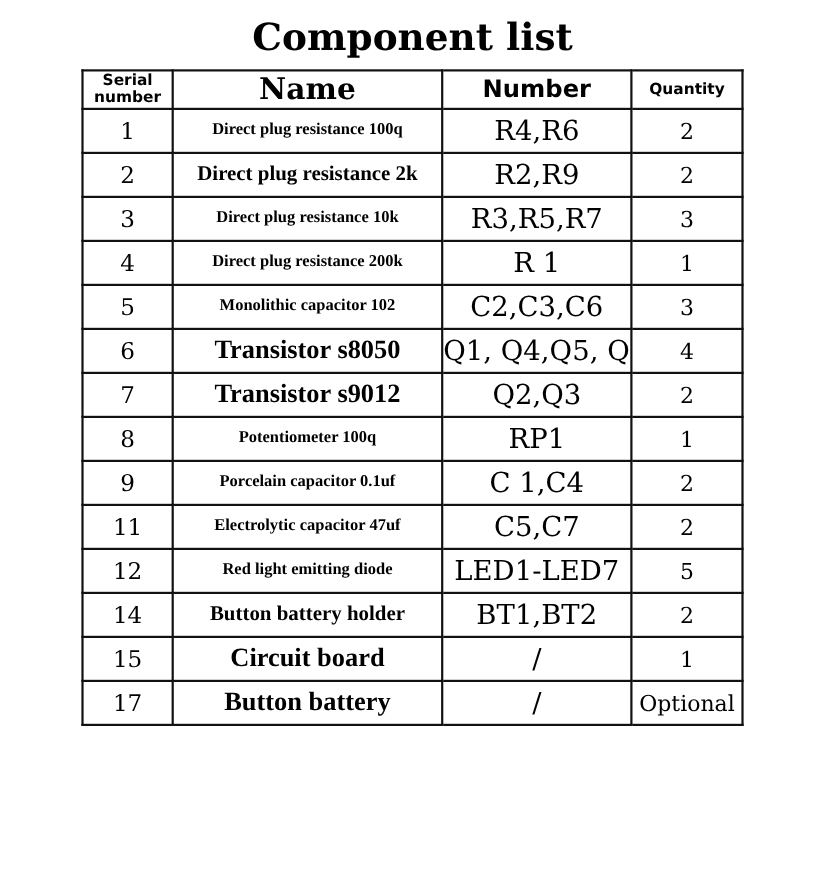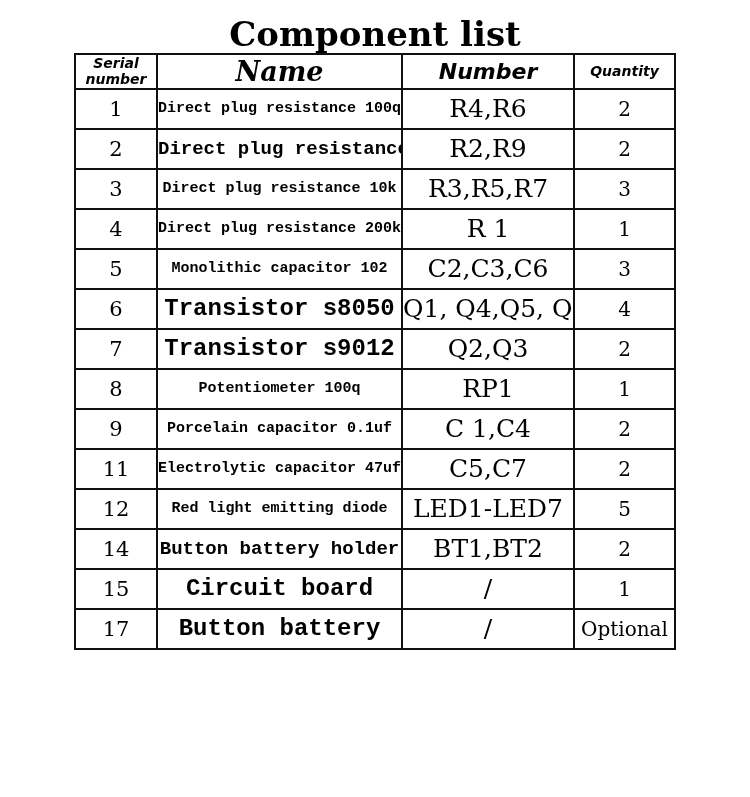--- a/index.html
+++ b/index.html
@@ -20,20 +20,21 @@
     height: 797px;
     box-sizing: border-box;
   }
   .doc-title {
     text-align: center;
     font-family: "DejaVu Serif", serif;
     font-weight: bold;
     font-size: 34px;
     letter-spacing: 0px;
     padding-top: 16px;
+    padding-bottom: 10px;
     line-height: 1.1;
   }
   table.component-table {
     width: 600px;
     margin: 0 auto;
     border-collapse: collapse;
     table-layout: fixed;
   }
   table.component-table td,
   table.component-table th {
@@ -43,21 +44,21 @@
     padding: 0;
     overflow: hidden;
     white-space: nowrap;
   }
   col.c-serial  { width: 82px; }
   col.c-name    { width: 245px; }
   col.c-number  { width: 172px; }
   col.c-qty     { width: 101px; }
 
   
-  thead tr { height: 32px; font-style: italic; }
+  thead tr { height: 32px; }
   th.h-serial {
     font-size: 14px;
     font-weight: bold;
     font-family: "DejaVu Sans", sans-serif;
     line-height: 1.15;
   }
   th.h-name {
     font-size: 27px;
     font-weight: bold;
     font-family: "DejaVu Serif", serif;
@@ -75,21 +76,21 @@
   }
 
   tbody tr { height: 40px; }
 
   td.serial {
     font-size: 21px;
     font-family: "DejaVu Serif", serif;
   }
   td.name {
     font-weight: bold;
-    font-family: Liberation Mono, monospace;
+    font-family: Liberation Serif, serif;
   }
   td.number {
     font-size: 25px;
     font-family: "DejaVu Serif", serif;
   }
   td.qty {
     font-size: 20px;
     font-family: "DejaVu Serif", serif;
   }
   

